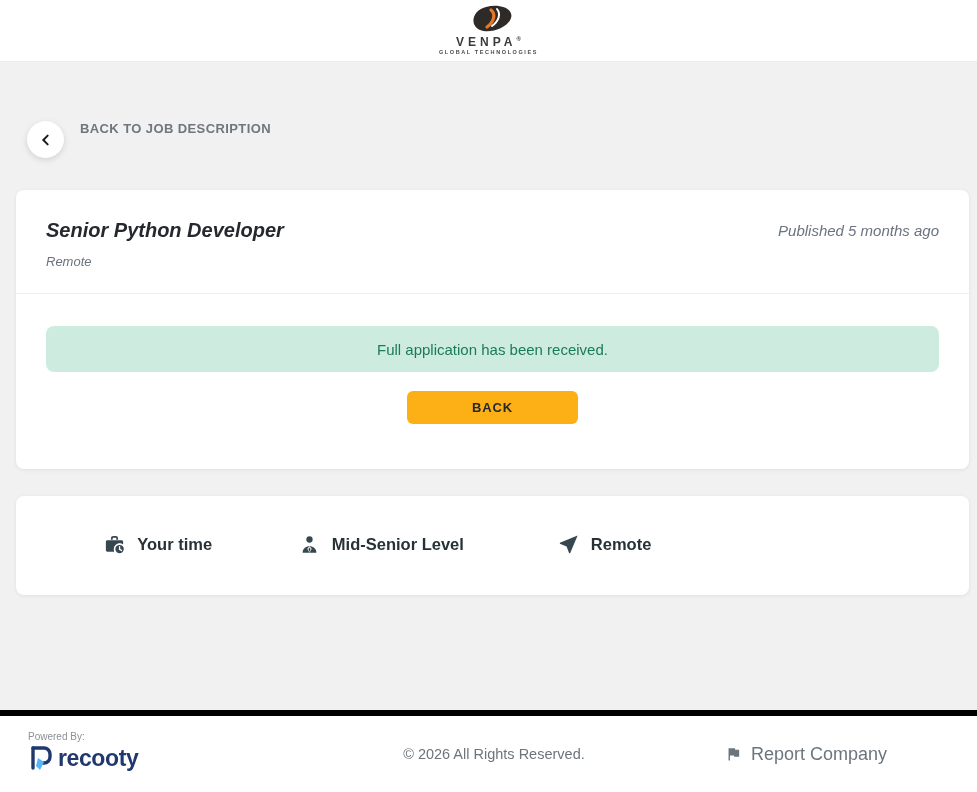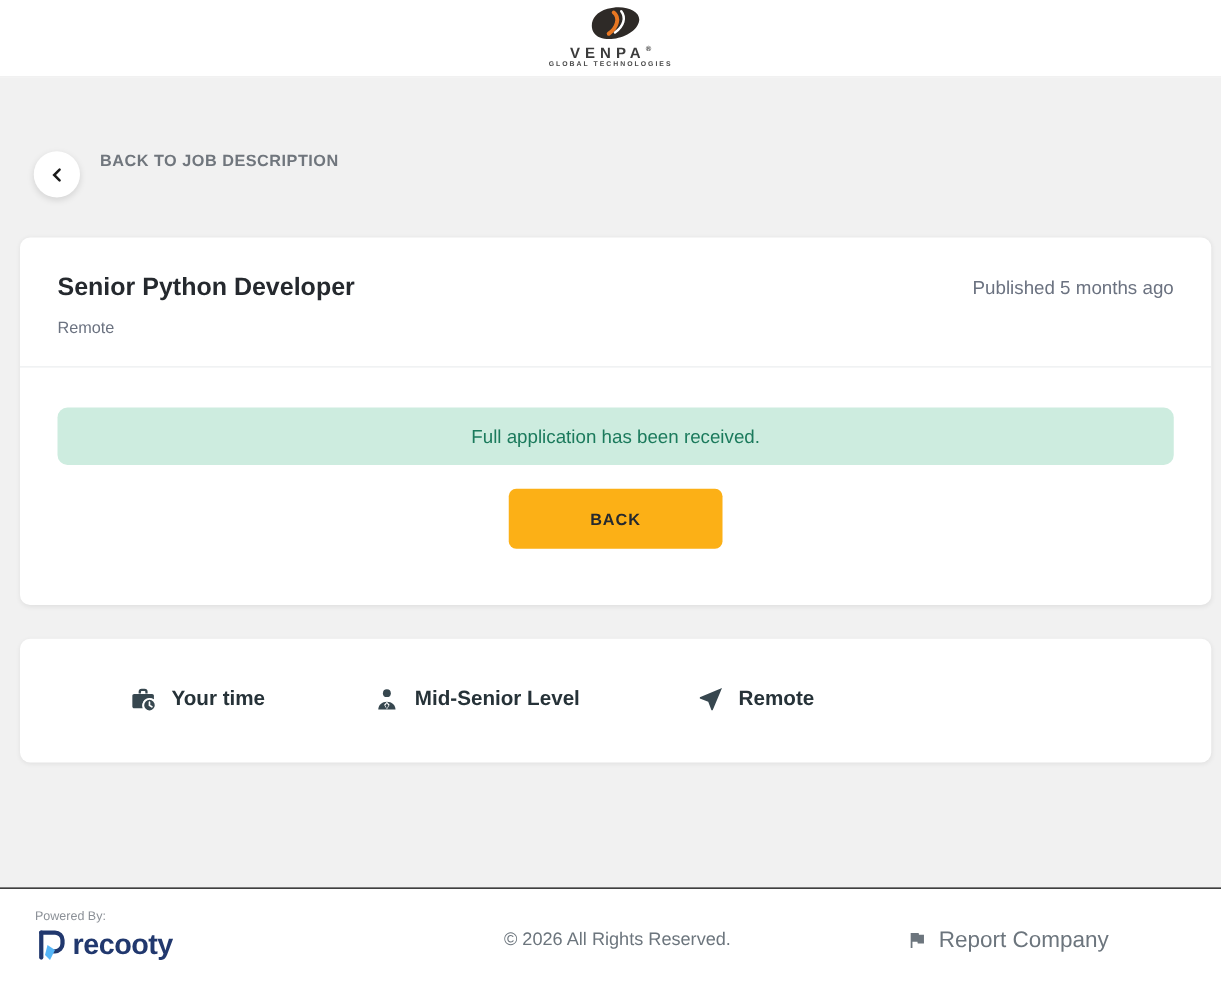--- a/index.html
+++ b/index.html
@@ -54,41 +54,42 @@
     background: #ffffff;
     border-radius: 8px;
     box-shadow: 0 1px 4px rgba(0,0,0,0.07);
     margin: 0 8px 0 16px;
   }
   .card-job { margin-top: 32px; }
   .card-job-head {
     display: flex; justify-content: space-between; align-items: flex-start;
     padding: 27px 30px 24px 30px;
     border-bottom: 1px solid #eceef0;
+    font-style: italic;
   }
   .job-title {
     font-size: 20px; font-weight: bold; color: #25292e; line-height: 1.35;
   }
   .job-location {
     font-size: 13px; color: #6b7280; margin-top: 10px;
   }
   .job-published {
     font-size: 15px; color: #6b7280; padding-top: 5px; white-space: nowrap;
   }
   .card-job-body { padding: 32px 30px 45px 30px; }
   .success-banner {
     background: #cdecdf;
     border-radius: 8px;
     height: 46px;
     display: flex; align-items: center; justify-content: center;
     font-size: 15px; color: #1b7a5c;
   }
   .btn-row { text-align: center; margin-top: 19px; }
   .back-btn {
-    width: 171px; height: 48px;
+    width: 171px; height: 33px;
     background: #fcb016;
     border: none; border-radius: 6px;
     font-family: "Liberation Sans", sans-serif;
     font-size: 13px; font-weight: bold; letter-spacing: 0.8px;
     color: #25292e; cursor: pointer;
   }
   
   .card-attrs {
     margin-top: 27px;
     padding: 37px 30px 39px 30px;
@@ -100,21 +101,21 @@
   }
   .attr-item svg { flex-shrink: 0; }
   .attr-label {
     font-size: 16.5px; font-weight: bold; color: #263238; white-space: nowrap;
   }
   
   .footer {
     margin-top: auto;
     height: 82px;
     background: #ffffff;
-    border-top: 1px solid #000000;
+    border-top: 6px solid #000000;
     display: flex; align-items: center;
     padding: 0 28px;
     position: relative;
     flex-shrink: 0;
   }
   .powered-block { display: flex; flex-direction: column; margin-top: -6px; }
   .powered-label { font-size: 10px; color: #8b9097; margin-bottom: 3px; }
   .recooty-row { display: flex; align-items: center; gap: 4px; cursor: pointer; }
   .recooty-word {
     font-size: 23px; font-weight: bold; color: #21386e; letter-spacing: -0.4px;

